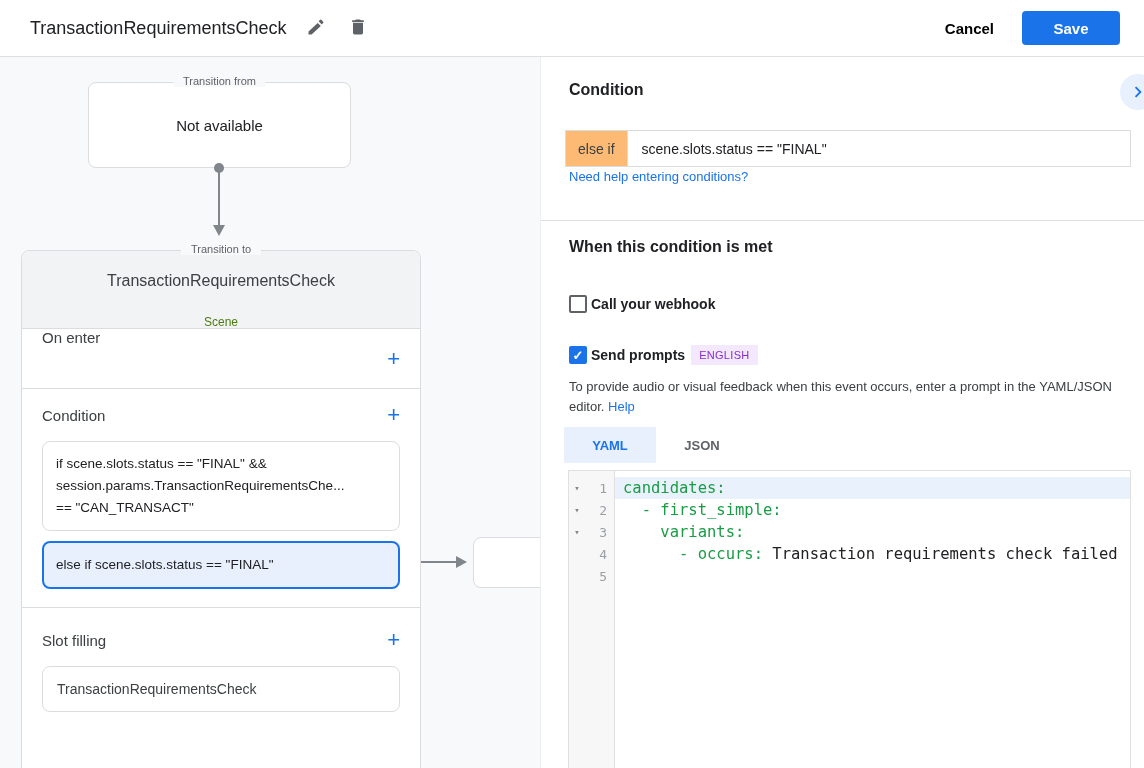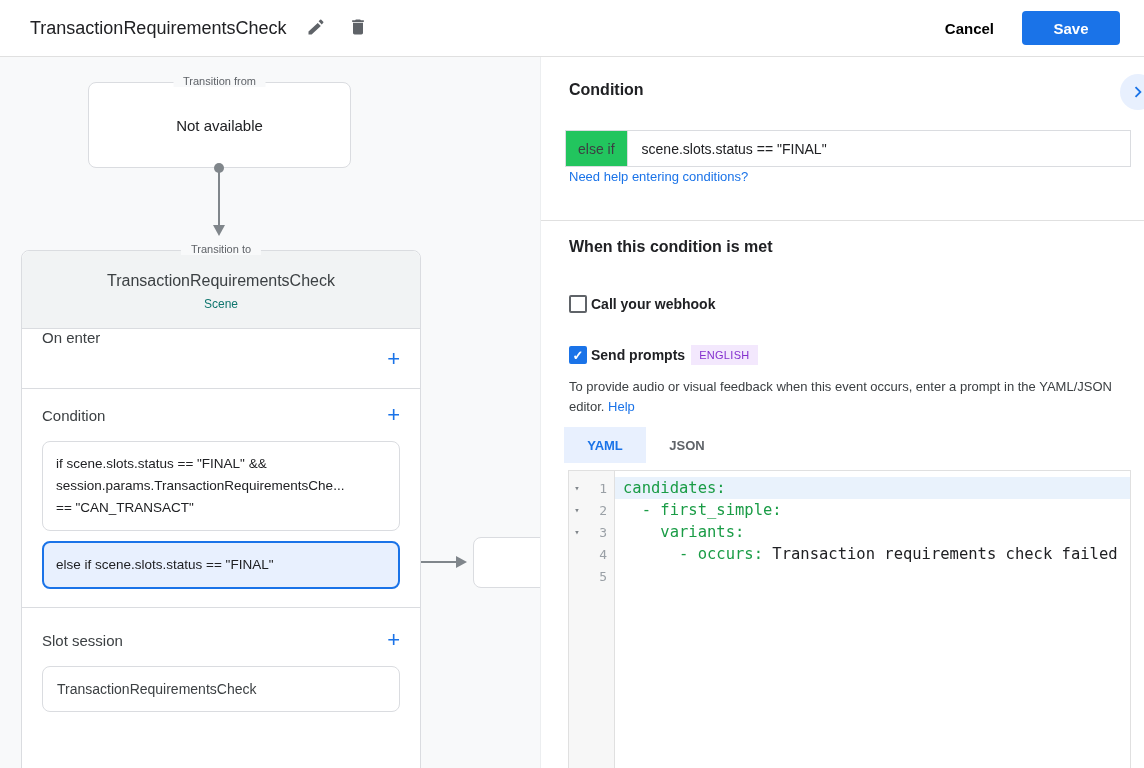--- a/index.html
+++ b/index.html
@@ -32,21 +32,21 @@
   .tf-content { font-size:15px; color:#202124; }
 
   .connectors { position:absolute; left:0; top:0; pointer-events:none; }
 
   
   .scene-card { position:absolute; left:21px; top:193px; width:400px; height:560px;
                 background:#fff; border:1px solid #dadce0; border-radius:8px 8px 0 0; }
   .card-header { background:#f1f3f4; border-bottom:1px solid #dadce0; border-radius:8px 8px 0 0;
                  height:78px; text-align:center; padding-top:21px; }
   .card-title { font-size:16px; color:#3c4043; }
-  .card-subtitle { font-size:12px; color:#0f766e; margin-top:7px; }
+  .card-subtitle { font-size:12px; color:#4d7c0f; margin-top:25px; }
   .section-head { display:flex; align-items:center; justify-content:space-between; height:52px; }
   .section-label { font-size:15px; color:#3c4043; }
   .plus { background:none; border:none; color:#1a73e8; font-size:22px; line-height:20px; cursor:pointer; font-family:inherit; padding:0; }
   .onenter-row { height:60px; border-bottom:1px solid #dadce0; padding:0 20px;
                  display:flex; justify-content:space-between; }
   .cond-section { padding:0 20px 18px; border-bottom:1px solid #dadce0; }
   .cond-box { border:1px solid #dadce0; border-radius:8px; background:#fff; padding:11px 13px;
               font-size:13.5px; color:#202124; line-height:22px; }
   .cond-box div { white-space:nowrap; overflow:hidden; }
   .cond-box.selected { margin-top:10px; border:2px solid #1a73e8; background:#e8f0fe; padding:11px 12px; }
@@ -58,42 +58,42 @@
                 background:#fff; border:1px solid #dadce0; border-radius:8px; }
 
   
   .panel-title { position:absolute; left:28px; top:24px; font-size:16px; color:#202124; }
   .expand-btn { position:absolute; left:579px; top:17px; width:36px; height:36px; border-radius:50%;
                 background:#e8f0fe; border:none; cursor:pointer; display:flex; align-items:center; justify-content:center; }
   .expand-btn svg { width:22px; height:22px; fill:#1a73e8; }
 
   .condrow { position:absolute; left:24px; top:73px; width:566px; height:37px; display:flex;
              border:1px solid #dadce0; background:#fff; }
-  .condrow .prefix { background:#22c55e; border-right:1px solid #dadce0; padding:11px 12px;
+  .condrow .prefix { background:#fdba74; border-right:1px solid #dadce0; padding:11px 12px;
                      display:flex; align-items:center; font-size:14px; color:#3c4043; }
   .condrow input { flex:1; border:none; outline:none; padding:0 14px; font-size:14px; color:#202124;
                    font-family:inherit; background:#fff; }
   .help-link { position:absolute; left:28px; top:112px; font-size:13px; color:#1a73e8; text-decoration:none; }
   .divider { position:absolute; left:0; top:163px; width:604px; height:1px; background:#e0e0e0; }
 
   .when-title { position:absolute; left:28px; top:181px; font-size:16px; color:#202124; }
   .chk-row { position:absolute; left:28px; display:flex; align-items:center; gap:4px; }
   .chk-row.webhook { top:238px; }
   .chk-row.prompts { top:288px; }
   .chk { width:18px; height:18px; border:2px solid #5f6368; border-radius:2px; background:#fff; flex:none; cursor:pointer; }
   .chk.checked { background:#1a73e8; border-color:#1a73e8; color:#fff; display:flex; align-items:center;
                  justify-content:center; font-size:13px; font-weight:bold; }
   .chk-label { font-size:14px; font-weight:bold; color:#202124; }
   .badge { background:#f3e8fd; color:#8430ce; font-size:11px; font-weight:normal; letter-spacing:.3px;
            padding:4px 8px; margin-left:2px; }
   .desc { position:absolute; left:28px; top:320px; width:568px; font-size:13px; line-height:20px; color:#3c4043; }
   .desc a { color:#1a73e8; text-decoration:none; }
 
   .tabs { position:absolute; left:23px; top:370px; display:flex; }
-  .tab { width:82px; height:36px; display:flex; align-items:center; justify-content:center;
+  .tab { width:92px; height:36px; display:flex; align-items:center; justify-content:center;
          font-size:13px; font-weight:bold; color:#5f6368; cursor:pointer; }
   .tab.active { background:#e8f0fe; color:#1a73e8; }
 
   
   .editor { position:absolute; left:27px; top:413px; width:563px; height:340px;
             border:1px solid #e0e0e0; display:flex; background:#fff;
             font-family:"DejaVu Sans Mono", monospace; }
   .gutter { width:46px; background:#f7f7f7; border-right:1px solid #e0e0e0; padding-top:6px; flex:none; }
   .gut-row { height:22px; display:flex; align-items:center; }
   .fold { width:16px; text-align:center; font-size:9px; color:#80868b; cursor:pointer; }
@@ -170,21 +170,21 @@
           <div>session.params.TransactionRequirementsChe...</div>
           <div>== "CAN_TRANSACT"</div>
         </div>
         <div class="cond-box selected">
           <div>else if scene.slots.status == "FINAL"</div>
         </div>
       </div>
 
       <div class="slot-section">
         <div class="section-head">
-          <span class="section-label">Slot session</span>
+          <span class="section-label">Slot filling</span>
           <button class="plus">+</button>
         </div>
         <div class="slot-box">TransactionRequirementsCheck</div>
       </div>
     </div>
 
     <div class="target-box"></div>
   </section>
 
   <aside class="panel">

